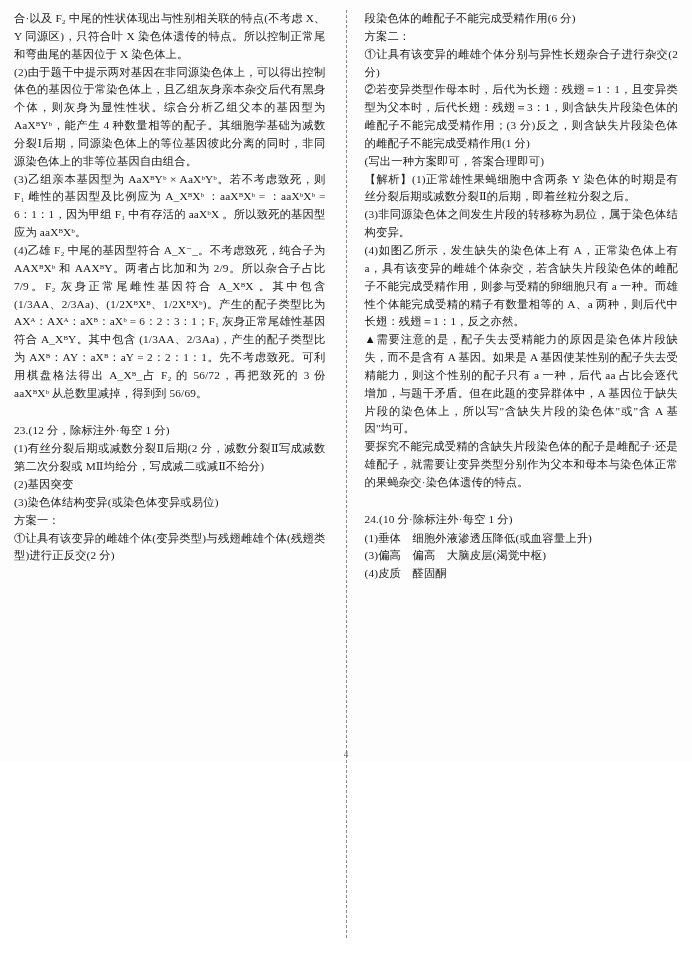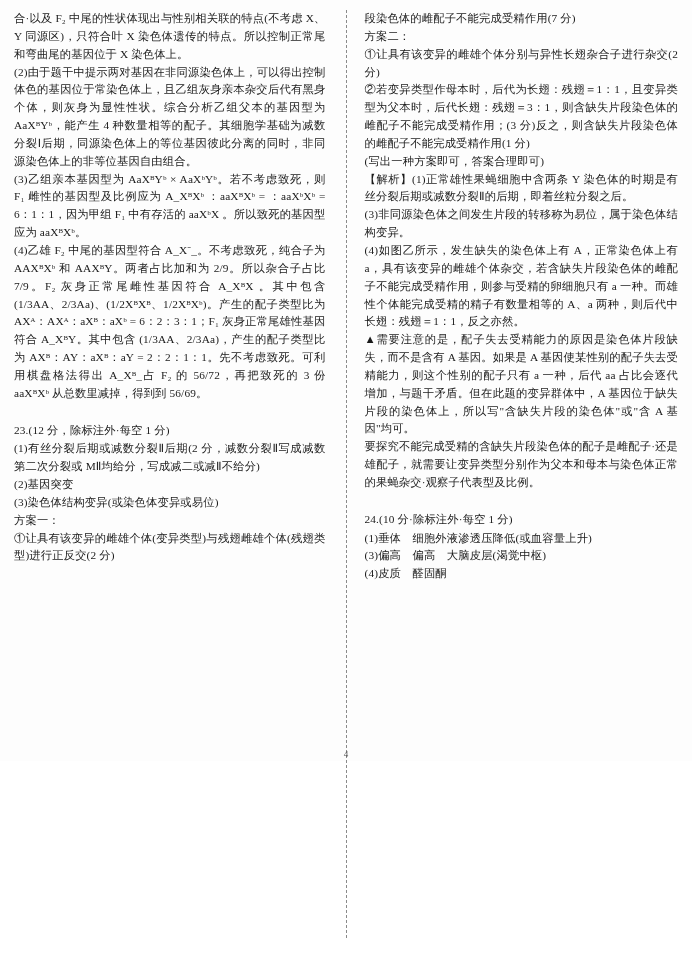--- a/index.html
+++ b/index.html
@@ -15,21 +15,20 @@
     position: relative;
     overflow: hidden;
   }
   .page {
     position: relative;
     width: 692px;
     height: 761px;
     box-sizing: border-box;
     padding: 10px 14px 6px 14px;
     background: #fdfdfd;
-    font-family: Liberation Serif, serif;
   }
   .columns {
     display: flex;
     flex-direction: row;
     height: 928px;
     gap: 0px;
   }
   .col {
     width: 330px;
     box-sizing: border-box;
@@ -81,32 +80,32 @@
       <p class="blk">(1)有丝分裂后期或减数分裂Ⅱ后期(2 分，减数分裂Ⅱ写成减数第二次分裂或 MⅡ均给分，写成减二或减Ⅱ不给分)</p>
       <p class="blk">(2)基因突变</p>
       <p class="blk">(3)染色体结构变异(或染色体变异或易位)</p>
       <p class="blk">方案一：</p>
       <p class="blk">①让具有该变异的雌雄个体(变异类型)与残翅雌雄个体(残翅类型)进行正反交(2 分)</p>
     </div>
 
     <div class="divider"></div>
 
     <div class="col col-right">
-      <p class="blk">段染色体的雌配子不能完成受精作用(7 分)</p>
+      <p class="blk">段染色体的雌配子不能完成受精作用(6 分)</p>
       <p class="blk">方案二：</p>
       <p class="blk">①让具有该变异的雌雄个体分别与异性长翅杂合子进行杂交(2 分)</p>
       <p class="blk">②若变异类型作母本时，后代为长翅：残翅＝1：1，且变异类型为父本时，后代长翅：残翅＝3：1，则含缺失片段染色体的雌配子不能完成受精作用；(3 分)反之，则含缺失片段染色体的雌配子不能完成受精作用(1 分)</p>
       <p class="blk">(写出一种方案即可，答案合理即可)</p>
 
       <p class="blk">【解析】(1)正常雄性果蝇细胞中含两条 Y 染色体的时期是有丝分裂后期或减数分裂Ⅱ的后期，即着丝粒分裂之后。</p>
       <p class="blk">(3)非同源染色体之间发生片段的转移称为易位，属于染色体结构变异。</p>
       <p class="blk">(4)如图乙所示，发生缺失的染色体上有 A，正常染色体上有 a，具有该变异的雌雄个体杂交，若含缺失片段染色体的雌配子不能完成受精作用，则参与受精的卵细胞只有 a 一种。而雄性个体能完成受精的精子有数量相等的 A、a 两种，则后代中长翅：残翅＝1：1，反之亦然。</p>
 
       <p class="blk">▲需要注意的是，配子失去受精能力的原因是染色体片段缺失，而不是含有 A 基因。如果是 A 基因使某性别的配子失去受精能力，则这个性别的配子只有 a 一种，后代 aa 占比会逐代增加，与题干矛盾。但在此题的变异群体中，A 基因位于缺失片段的染色体上，所以写"含缺失片段的染色体"或"含 A 基因"均可。</p>
-      <p class="blk">要探究不能完成受精的含缺失片段染色体的配子是雌配子·还是雄配子，就需要让变异类型分别作为父本和母本与染色体正常的果蝇杂交·观察子代表型及比例。</p>
+      <p class="blk">要探究不能完成受精的含缺失片段染色体的配子是雌配子·还是雄配子，就需要让变异类型分别作为父本和母本与染色体正常的果蝇杂交·染色体遗传的特点。</p>
 
       <p class="qnum">24.(10 分·除标注外·每空 1 分)</p>
       <p class="blk">(1)垂体　细胞外液渗透压降低(或血容量上升)</p>
       <p class="blk">(3)偏高　偏高　大脑皮层(渴觉中枢)</p>
       <p class="blk">(4)皮质　醛固酮</p>
     </div>
   </div>
 
   <div class="pagenum">4</div>
 </div>

